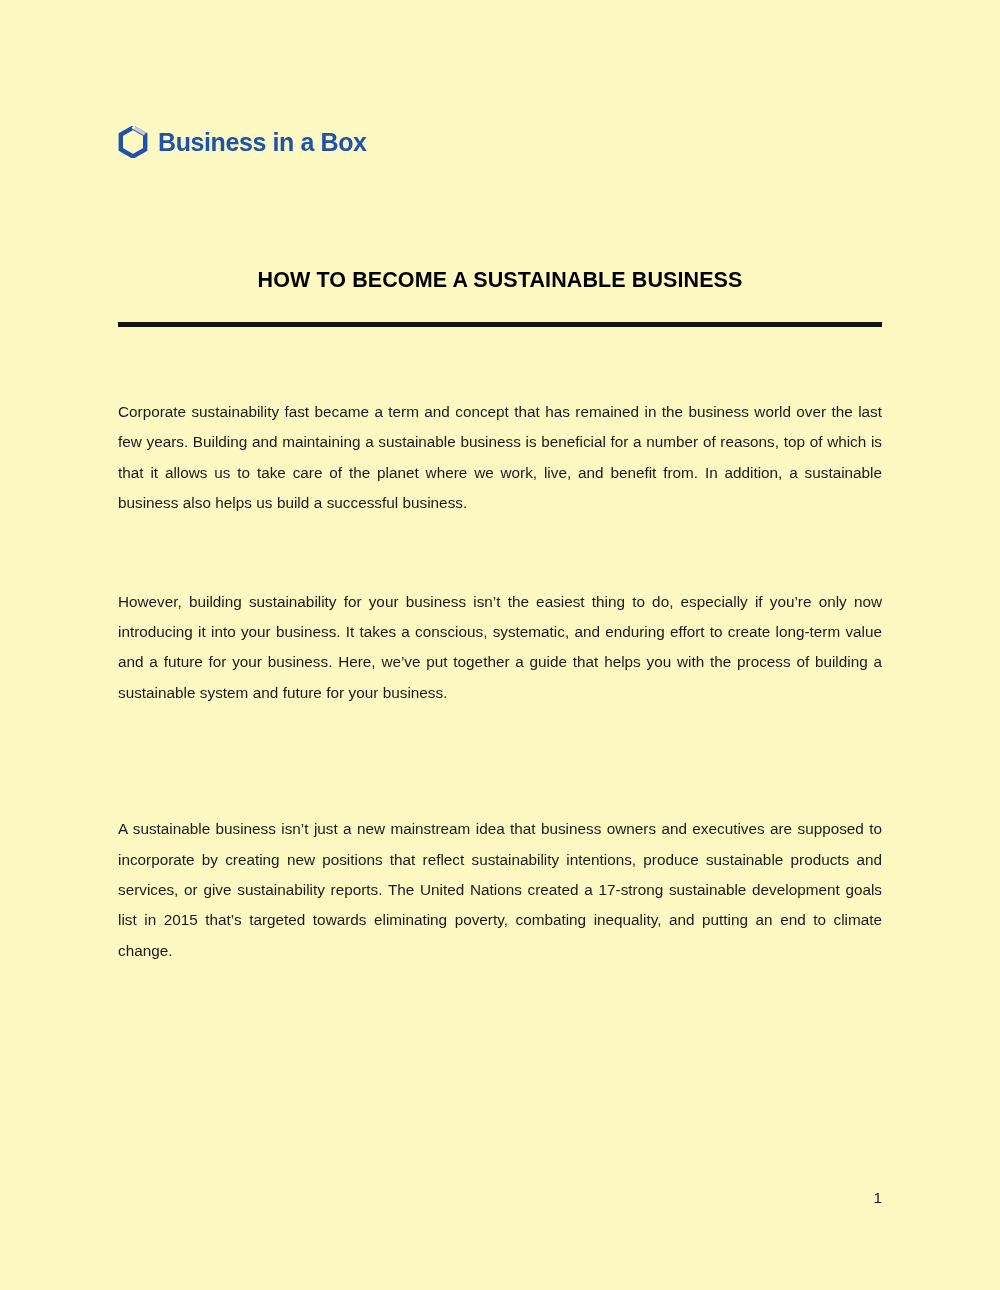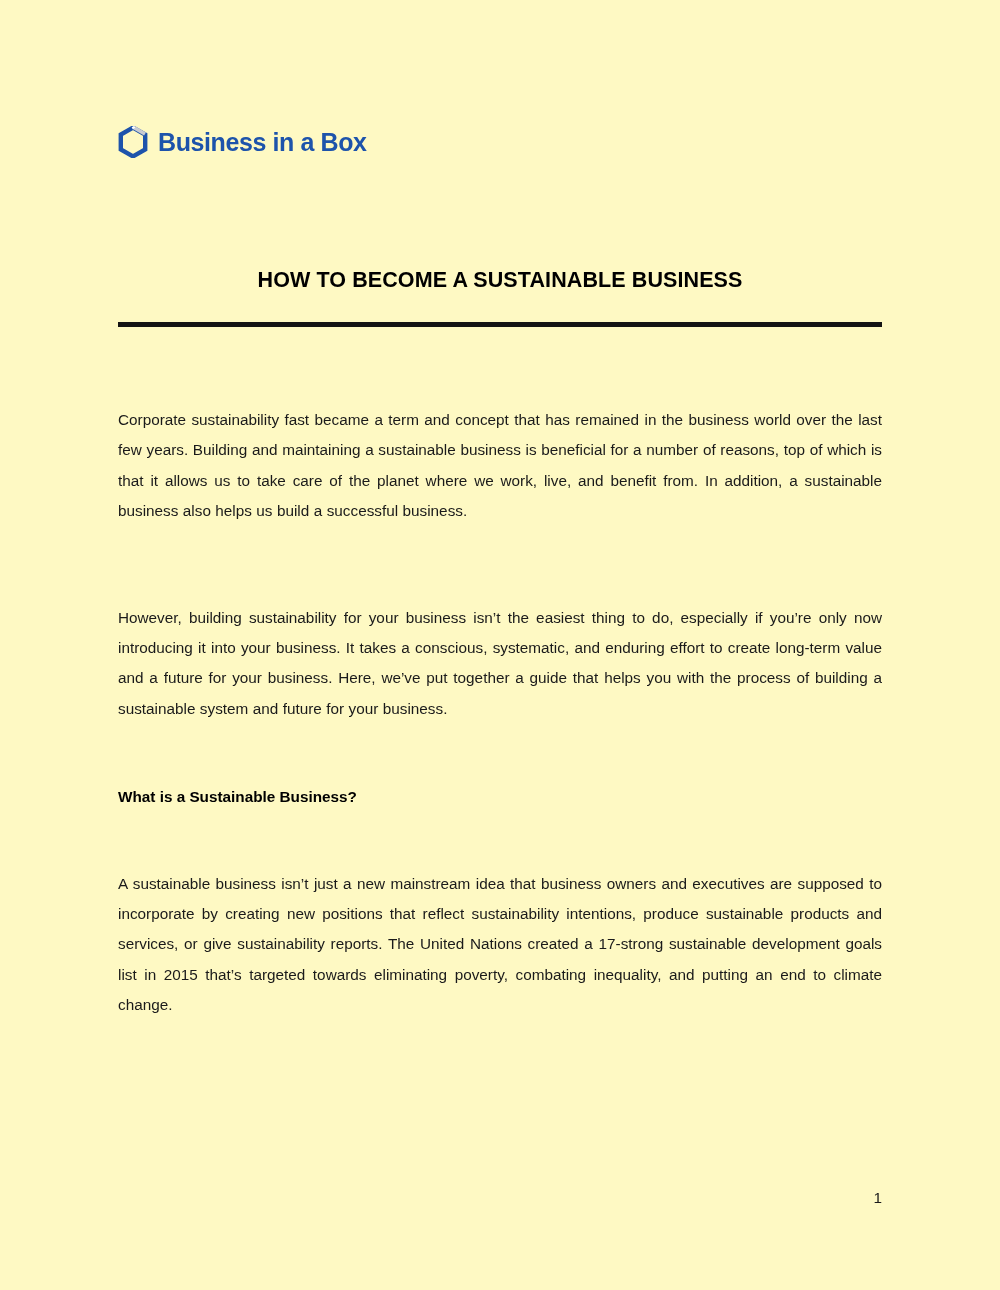--- a/index.html
+++ b/index.html
@@ -75,21 +75,21 @@
 
   
   .content {
     position: absolute;
     left: 118px;
     top: 389px;
     width: 764px;
   }
 
   p.para {
-    margin: 16px 0 0 0;
+    margin: 8px 0 0 0;
     font-size: 15.3px;
     line-height: 30.4px;
     text-align: justify;
     text-justify: inter-word;
     color: #1a1a1a;
     word-spacing: 0.2px;
   }
   p.para:last-child {
     text-align: left;
   }
@@ -144,21 +144,20 @@
   <div class="content">
 
     <p class="para">Corporate sustainability fast became a term and concept that has remained in the business world over the last few years. Building and maintaining a sustainable business is beneficial for a number of reasons, top of which is that it allows us to take care of the planet where we work, live, and benefit from. In addition, a sustainable business also helps us build a successful business.</p>
 
     <div class="spacer-lg"></div>
 
     <p class="para">However, building sustainability for your business isn’t the easiest thing to do, especially if you’re only now introducing it into your business. It takes a conscious, systematic, and enduring effort to create long-term value and a future for your business. Here, we’ve put together a guide that helps you with the process of building a sustainable system and future for your business.</p>
 
     <div class="spacer-md"></div>
 
-    <h2 class="subhead">What is a Sustainable Business?</h2>
 
     <div class="spacer-sm"></div>
 
     <p class="para">A sustainable business isn’t just a new mainstream idea that business owners and executives are supposed to incorporate by creating new positions that reflect sustainability intentions, produce sustainable products and services, or give sustainability reports. The United Nations created a 17-strong sustainable development goals list in 2015 that’s targeted towards eliminating poverty, combating inequality, and putting an end to climate change.</p>
 
     <div class="spacer-md"></div>
 
 
   </div>
 

